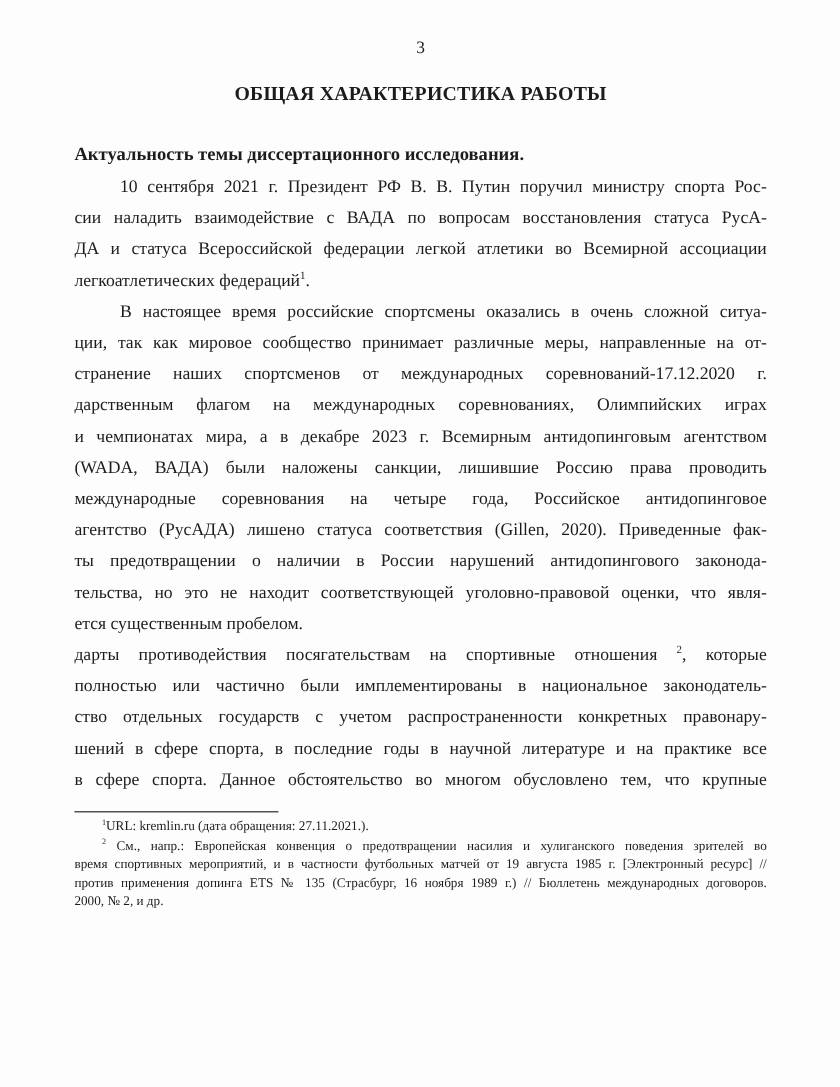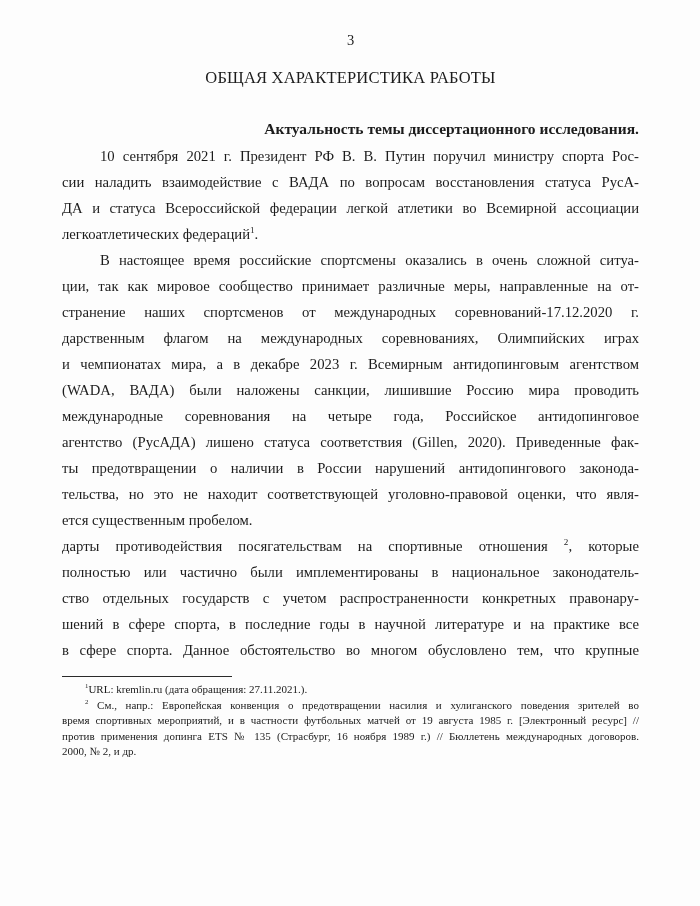--- a/index.html
+++ b/index.html
@@ -15,28 +15,28 @@
     overflow: hidden;
   }
   .pagenum {
     text-align: center;
     font-size: 14.5px;
     line-height: 17px;
   }
   .heading {
     margin-top: 19px;
     text-align: center;
-    font-weight: normal;
+    font-weight: bold;
     font-size: 16.5px;
     line-height: 19px;
     letter-spacing: 0.2px;
   }
   .subheading {
     margin-top: 33px;
-    text-align: right;
+    text-align: left;
     font-weight: bold;
     font-size: 15.5px;
     line-height: 18px;
   }
   .bodytext {
     margin-top: 5px;
     font-size: 14.7px;
     line-height: 26px;
   }
   .para .line {
@@ -80,21 +80,21 @@
         <div class="line"><span>сии наладить взаимодействие с ВАДА по вопросам восстановления статуса РусА-</span></div>
         <div class="line"><span>ДА и статуса Всероссийской федерации легкой атлетики во Всемирной ассоциации</span></div>
         <div class="line endp"><span>легкоатлетических федераций</span><sup>1</sup><span>.</span></div>
       </div>
     <div class="para">
         <div class="line first"><span>В настоящее время российские спортсмены оказались в очень сложной ситуа-</span></div>
         <div class="line"><span>ции, так как мировое сообщество принимает различные меры, направленные на от-</span></div>
         <div class="line"><span>странение наших спортсменов от международных соревнований-17.12.2020 г.</span></div>
         <div class="line"><span>дарственным флагом на международных соревнованиях, Олимпийских играх</span></div>
         <div class="line"><span>и чемпионатах мира, а в декабре 2023 г. Всемирным антидопинговым агентством</span></div>
-        <div class="line"><span>(WADA, ВАДА) были наложены санкции, лишившие Россию мира проводить</span></div>
+        <div class="line"><span>(WADA, ВАДА) были наложены санкции, лишившие Россию права проводить</span></div>
         <div class="line"><span>международные соревнования на четыре года, Российское антидопинговое</span></div>
         <div class="line"><span>агентство (РусАДА) лишено статуса соответствия (Gillen, 2020). Приведенные фак-</span></div>
         <div class="line"><span>ты предотвращении о наличии в России нарушений антидопингового законода-</span></div>
         <div class="line"><span>тельства, но это не находит соответствующей уголовно-правовой оценки, что явля-</span></div>
         <div class="line endp"><span>ется существенным пробелом.</span></div>
       </div>
     <div class="para">
         <div class="line"><span>дарты противодействия посягательствам на спортивные отношения </span><sup>2</sup><span>, которые</span></div>
         <div class="line"><span>полностью или частично были имплементированы в национальное законодатель-</span></div>
         <div class="line"><span>ство отдельных государств с учетом распространенности конкретных правонару-</span></div>

